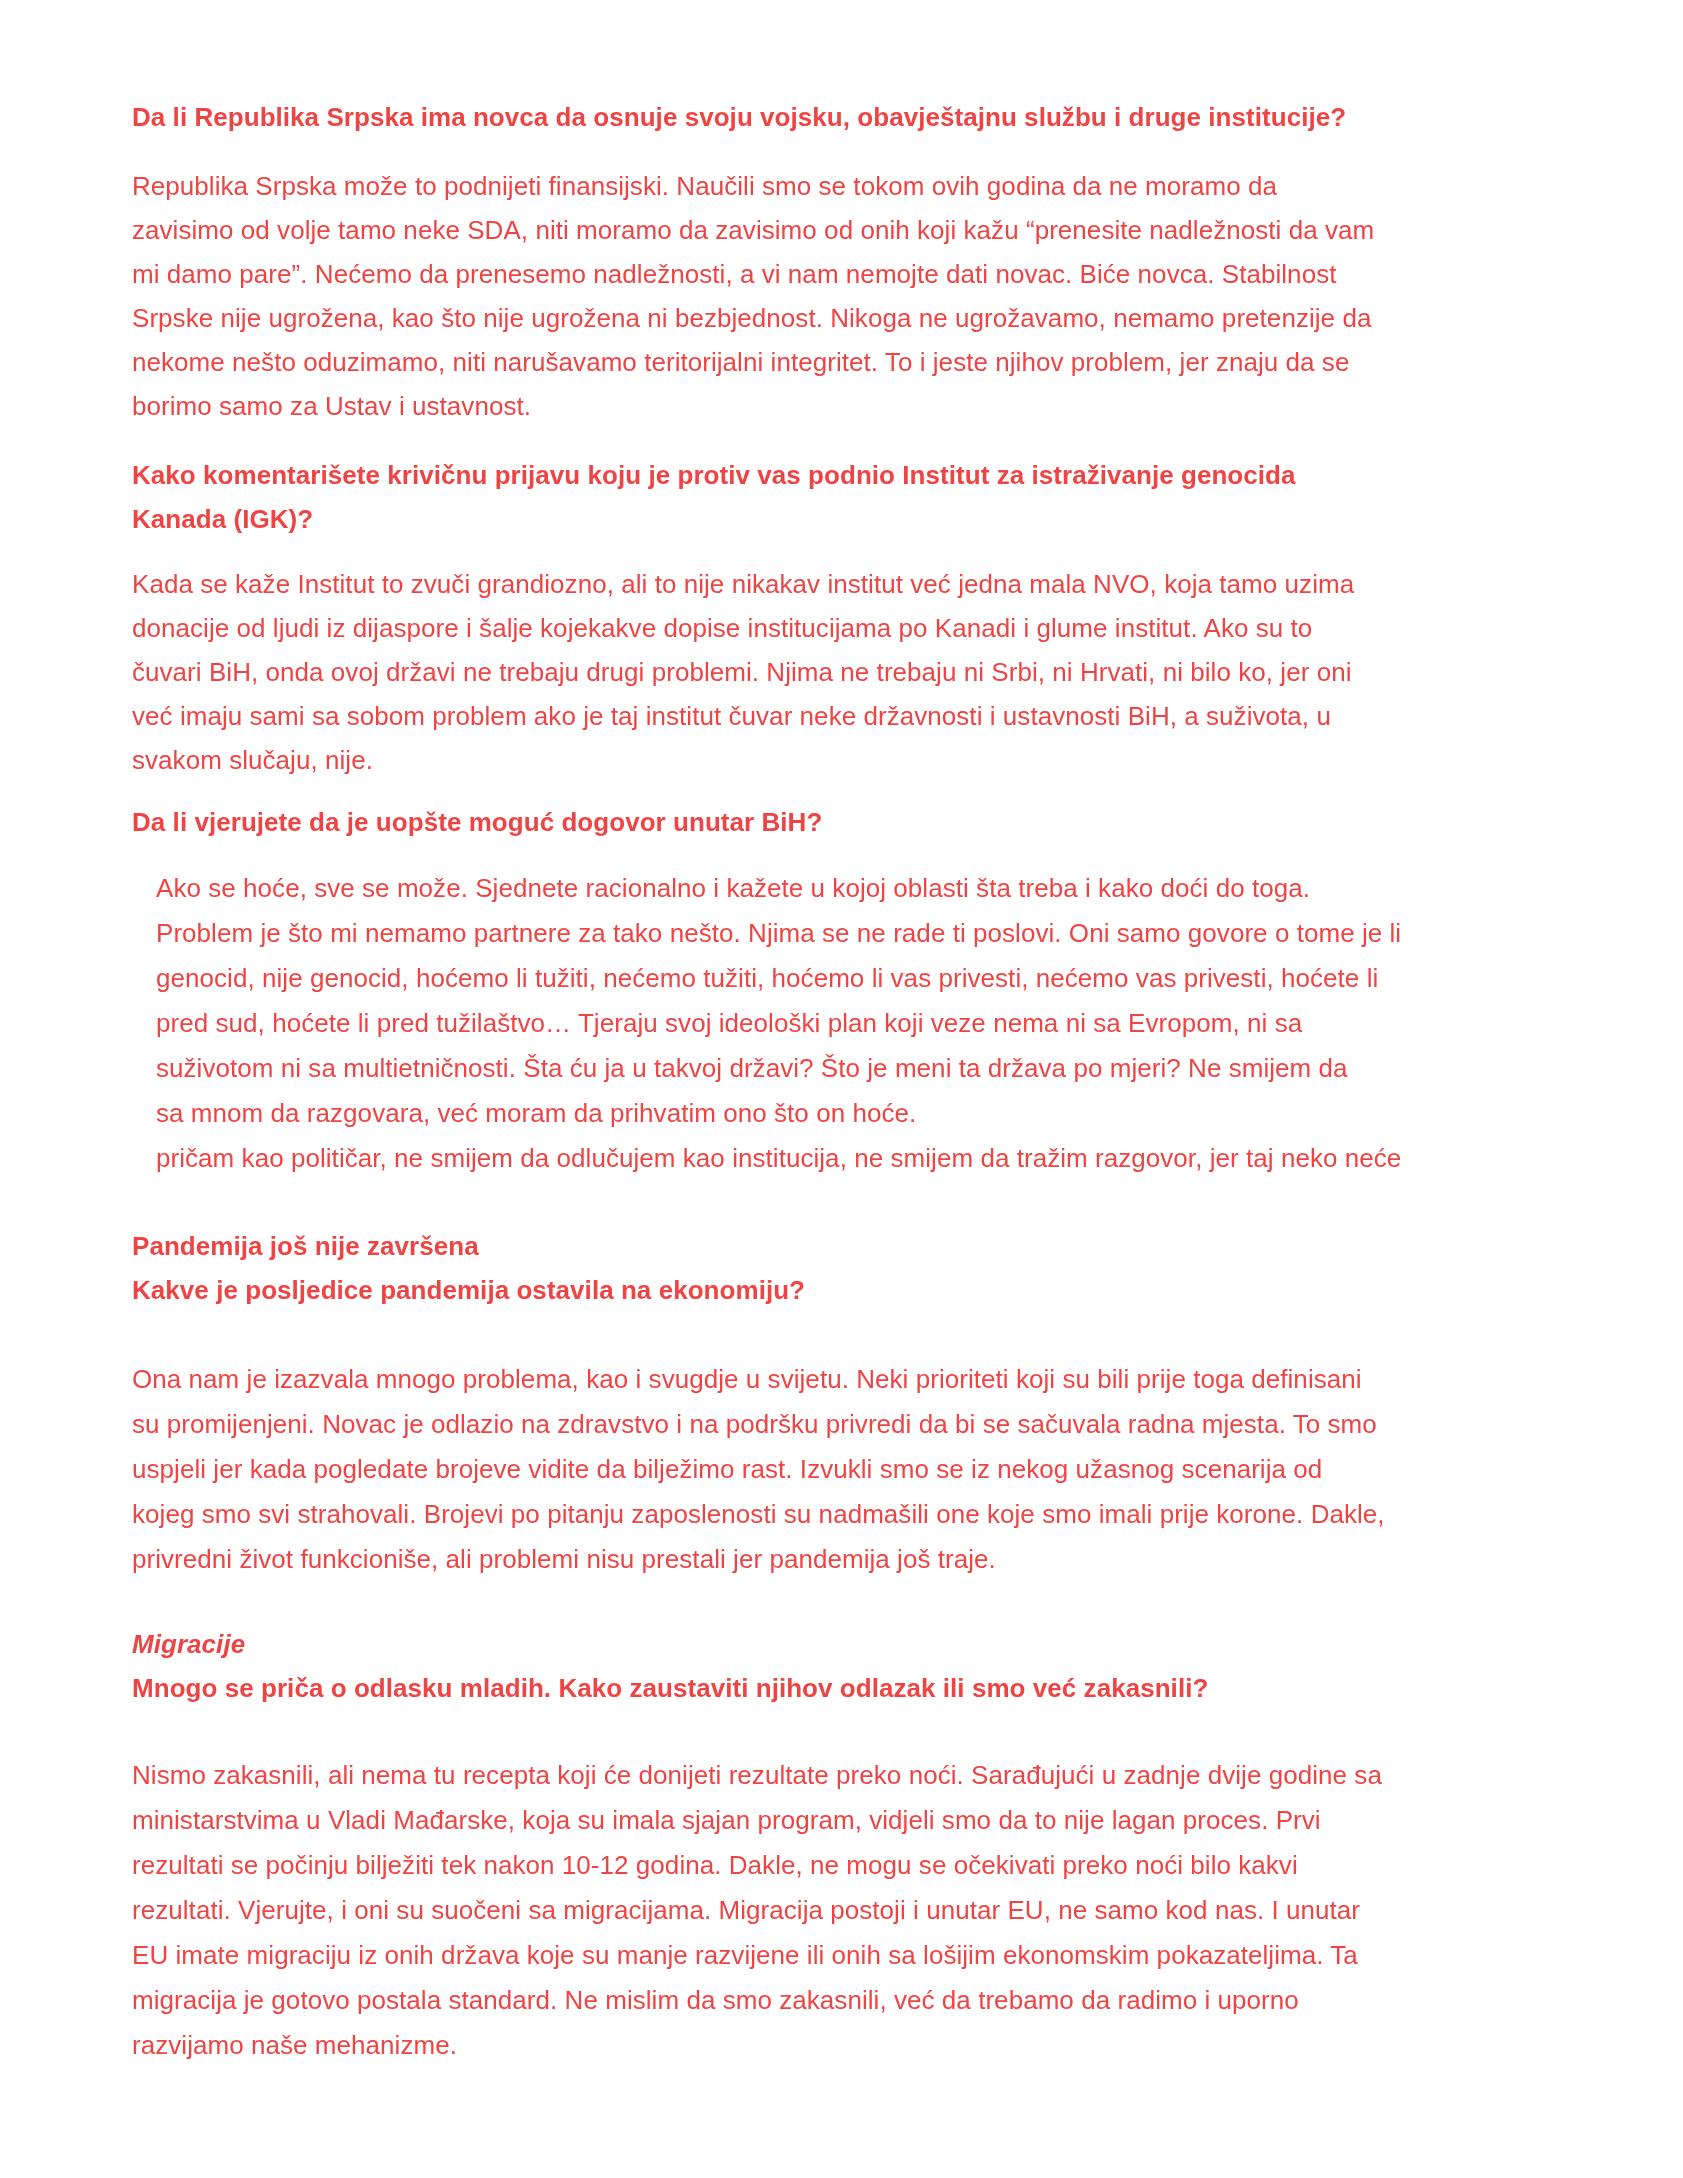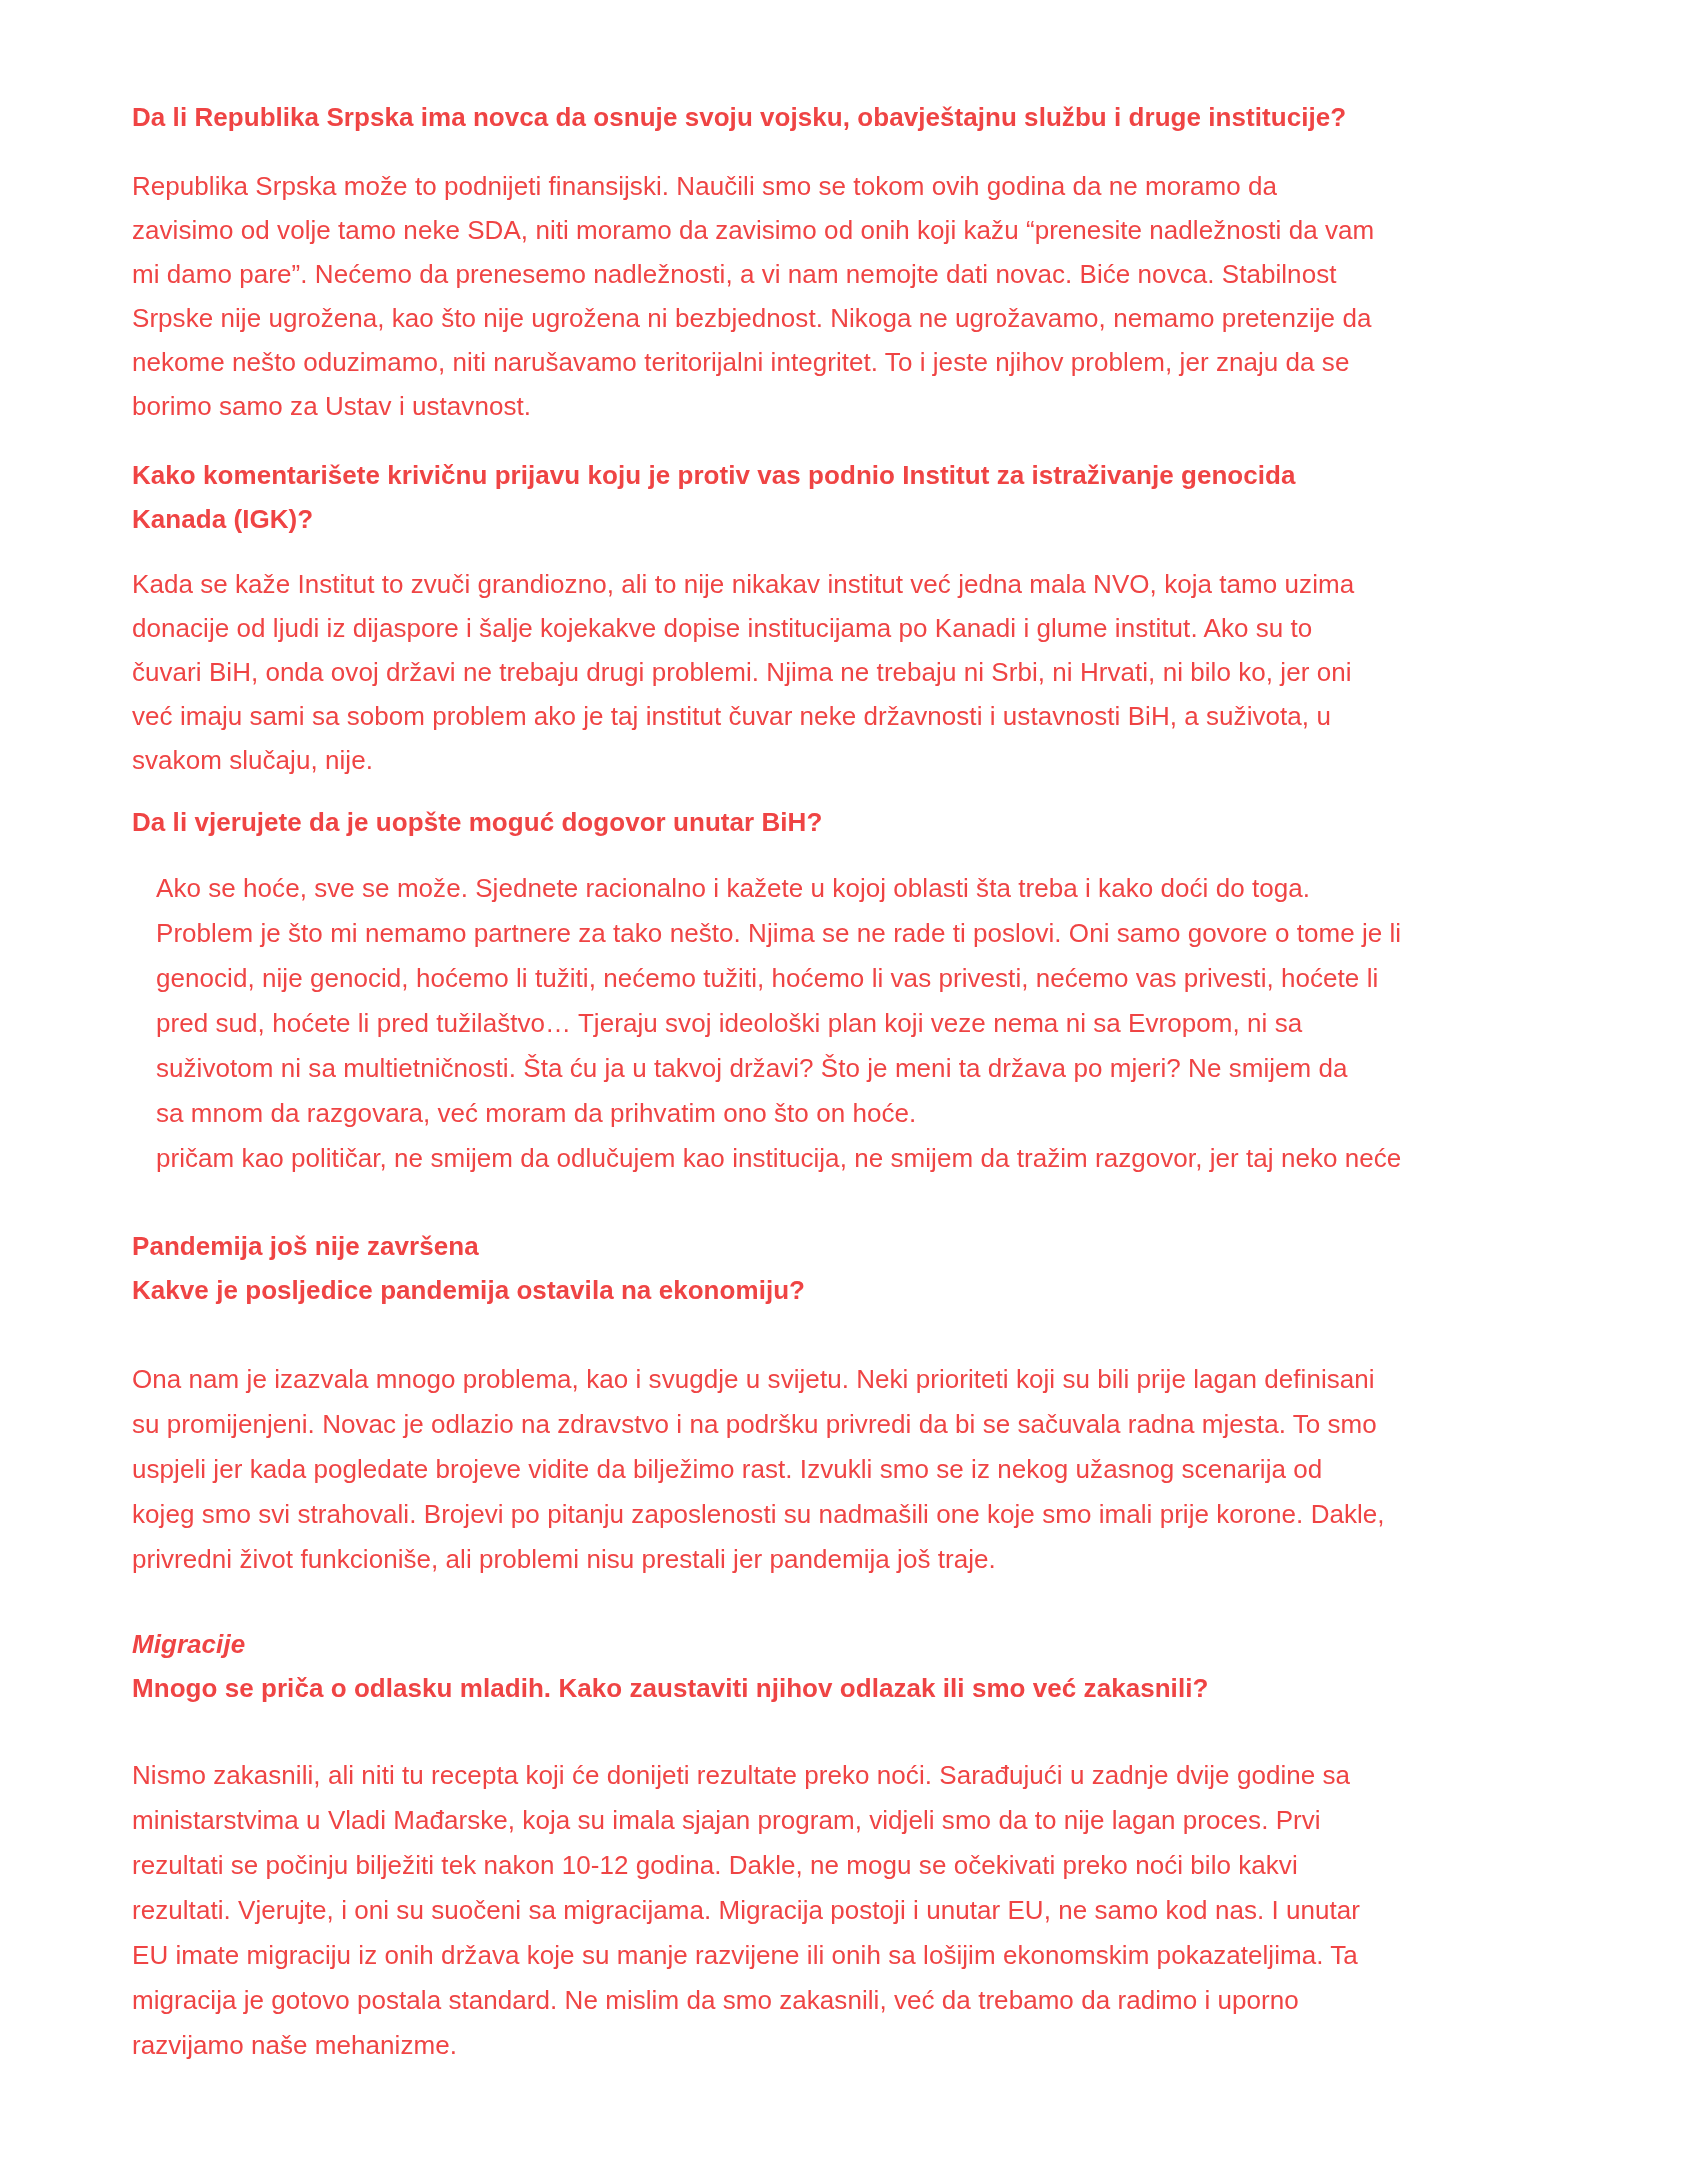--- a/index.html
+++ b/index.html
@@ -61,35 +61,35 @@
     <span class="line">pričam kao političar, ne smijem da odlučujem kao institucija, ne smijem da tražim razgovor, jer taj neko neće</span>
   </div>
 
   <div class="block bold" style="top:1224px;">
     <span class="line">Pandemija još nije završena</span>
   </div>
   <div class="block bold" style="top:1268px;">
     <span class="line">Kakve je posljedice pandemija ostavila na ekonomiju?</span>
   </div>
   <div class="block p4" style="top:1357px;">
-    <span class="line">Ona nam je izazvala mnogo problema, kao i svugdje u svijetu. Neki prioriteti koji su bili prije lagan definisani</span>
+    <span class="line">Ona nam je izazvala mnogo problema, kao i svugdje u svijetu. Neki prioriteti koji su bili prije toga definisani</span>
     <span class="line">su promijenjeni. Novac je odlazio na zdravstvo i na podršku privredi da bi se sačuvala radna mjesta. To smo</span>
     <span class="line">uspjeli jer kada pogledate brojeve vidite da bilježimo rast. Izvukli smo se iz nekog užasnog scenarija od</span>
     <span class="line">kojeg smo svi strahovali. Brojevi po pitanju zaposlenosti su nadmašili one koje smo imali prije korone. Dakle,</span>
     <span class="line">privredni život funkcioniše, ali problemi nisu prestali jer pandemija još traje.</span>
   </div>
 
   <div class="block bold" style="top:1622px;font-style:italic;">
     <span class="line">Migracije</span>
   </div>
   <div class="block bold" style="top:1666px;">
     <span class="line">Mnogo se priča o odlasku mladih. Kako zaustaviti njihov odlazak ili smo već zakasnili?</span>
   </div>
   <div class="block p5" style="top:1753px;">
-    <span class="line">Nismo zakasnili, ali niti tu recepta koji će donijeti rezultate preko noći. Sarađujući u zadnje dvije godine sa</span>
+    <span class="line">Nismo zakasnili, ali nema tu recepta koji će donijeti rezultate preko noći. Sarađujući u zadnje dvije godine sa</span>
     <span class="line">ministarstvima u Vladi Mađarske, koja su imala sjajan program, vidjeli smo da to nije lagan proces. Prvi</span>
     <span class="line">rezultati se počinju bilježiti tek nakon 10-12 godina. Dakle, ne mogu se očekivati preko noći bilo kakvi</span>
     <span class="line">rezultati. Vjerujte, i oni su suočeni sa migracijama. Migracija postoji i unutar EU, ne samo kod nas. I unutar</span>
     <span class="line">EU imate migraciju iz onih država koje su manje razvijene ili onih sa lošijim ekonomskim pokazateljima. Ta</span>
     <span class="line">migracija je gotovo postala standard. Ne mislim da smo zakasnili, već da trebamo da radimo i uporno</span>
     <span class="line">razvijamo naše mehanizme.</span>
   </div>
 
 </div>
 

